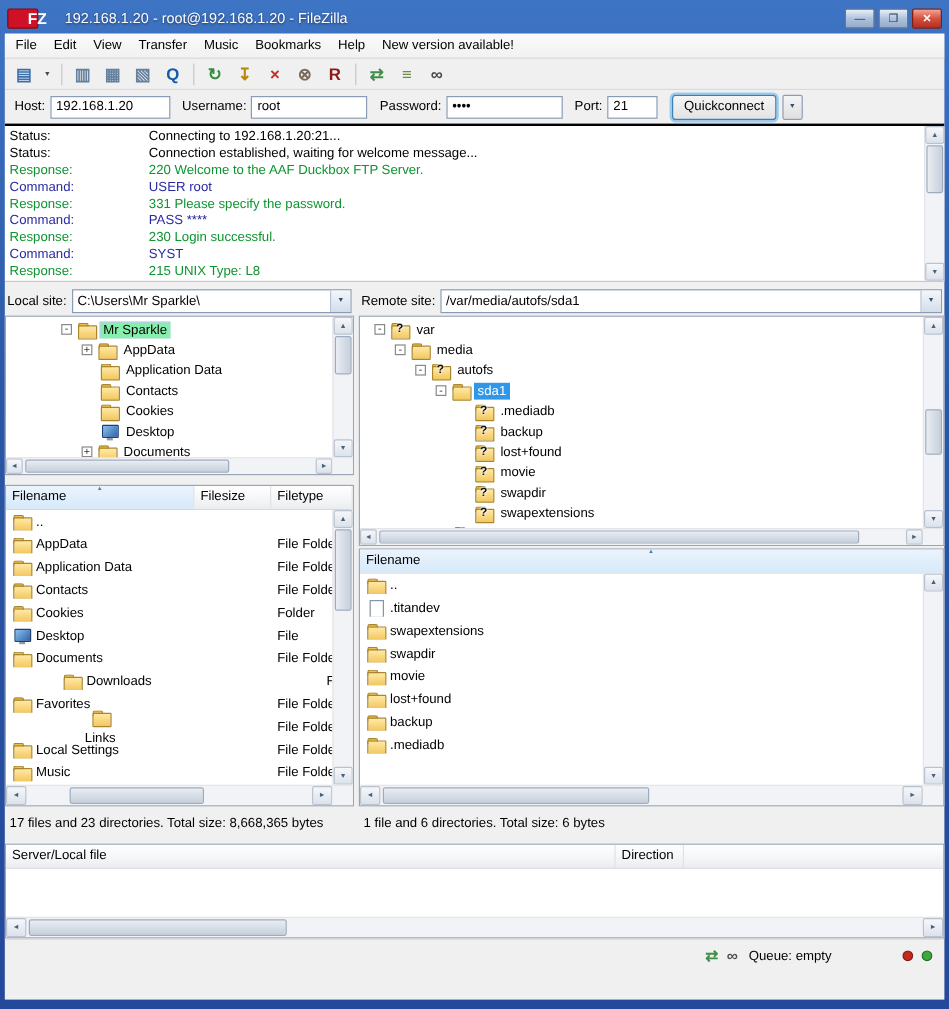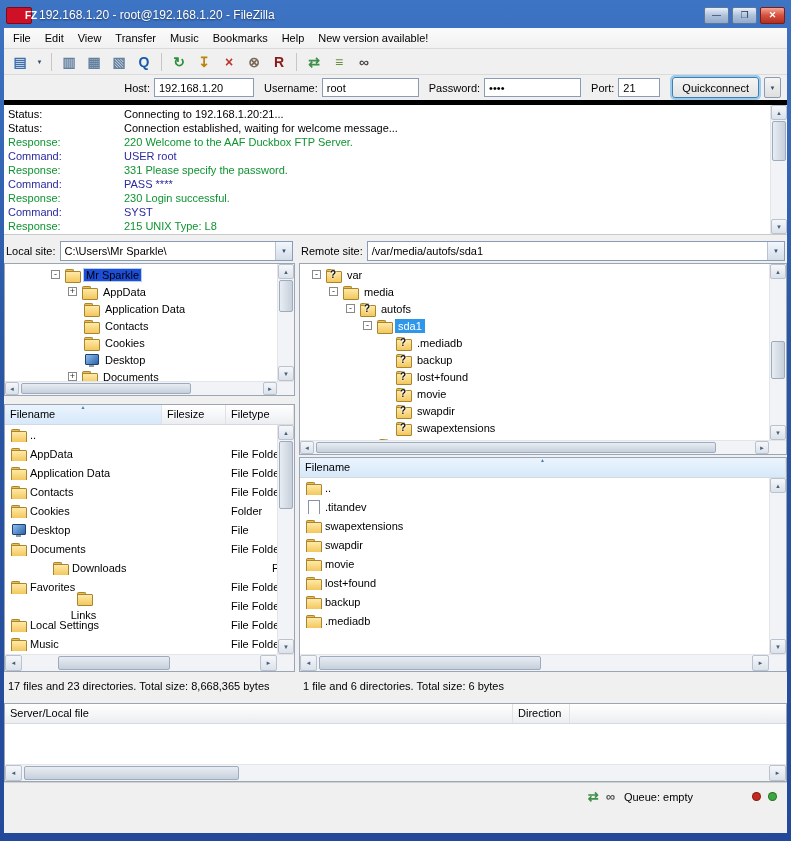--- a/index.html
+++ b/index.html
@@ -5,23 +5,23 @@
   * { box-sizing: border-box; margin: 0; padding: 0; }
   body { margin: 0; font-family: "Liberation Sans", sans-serif; font-size: 11px; color: #000; }
 
   .window { position: relative; width: 791px; height: 841px;
             background: linear-gradient(180deg,#3E74C4 0%,#2A57A4 40%,#24499A 100%); overflow: hidden; }
 
   
   .titlebar { position: absolute; top: 0; left: 0; right: 0; height: 28px;
               display: flex; align-items: center; padding: 2px 6px 0 6px; }
   .app-icon { width: 17px; height: 17px; background: #CE1126; color: #fff; font-weight: bold;
-              font-size: 10px; display: flex; align-items: center; justify-content: center;
+              font-size: 13px; display: flex; align-items: center; justify-content: center;
               border: 1px solid #7E0A17; border-radius: 2px; padding-left: 24px; }
-  .title-text { flex: 1; color: #fff; font-size: 12px; margin-left: 7px;
+  .title-text { flex: 1; color: #fff; font-size: 12px; margin-left: 22px;
                 text-shadow: 0 1px 2px rgba(0,0,0,.55); white-space: nowrap; overflow: hidden; }
   .win-btn { width: 25px; height: 17px; margin-left: 3px; display: flex; align-items: center;
              justify-content: center; font-size: 9px; border-radius: 2px; cursor: default; }
   .btn-min, .btn-max { background: linear-gradient(#E9F0F9,#AFC2DC 50%,#93AACC);
              border: 1px solid #5F7799; color: #1B2B45; }
   .btn-close { background: linear-gradient(#F2A696,#D6503C 50%,#B03022);
              border: 1px solid #7E1E12; color: #fff; font-weight: bold; }
 
   
   .client { position: absolute; top: 28px; left: 4px; right: 4px; bottom: 8px;
@@ -34,21 +34,21 @@
   .toolbar { height: 26px; display: flex; align-items: center; padding: 0 4px; gap: 1px;
              border-bottom: 1px solid #DADADA; }
   .tool-btn { width: 24px; height: 22px; display: flex; align-items: center; justify-content: center;
               border: 1px solid transparent; border-radius: 2px; }
   .tool-glyph { font-size: 14px; line-height: 1; font-weight: bold; }
   .tool-drop { width: 13px; height: 22px; display: flex; align-items: center; justify-content: center;
                font-size: 6px; color: #3A4A60; }
   .tool-sep { width: 1px; height: 18px; background: #C6C6C6; margin: 0 4px; }
 
   .quickbar { height: 30px; display: flex; align-items: center; padding: 0 6px;
-              border-bottom: 5px solid #000000; white-space: nowrap; justify-content: flex-end; }
+              border-bottom: 2px solid #000000; white-space: nowrap; }
   .qc-label { margin: 0 4px 0 10px; }
   .qc-label:first-child { margin-left: 2px; }
   .qc-input { height: 19px; border: 1px solid #8A9CB5; background: #fff; padding: 1px 4px;
               font: 11px "Liberation Sans", sans-serif; }
   .qc-btn { height: 21px; margin-left: 12px; padding: 2px 9px;
             background: linear-gradient(#F5F5F5,#E3E3E3); border: 1px solid #3C7FB1;
             border-radius: 3px; box-shadow: 0 0 0 2px #9CCBEE; font: 11px "Liberation Sans", sans-serif; }
   .qc-drop { width: 17px; height: 21px; margin-left: 5px; display: flex; align-items: center;
              justify-content: center; background: linear-gradient(#F5F5F5,#DFDFDF);
              border: 1px solid #8A9CB5; border-radius: 2px; font-size: 6px; color: #35506E; }
@@ -102,21 +102,21 @@
 
   .tree-panel { border: 1px solid #9AA6B4; background: #fff; display: flex;
                 flex-direction: column; overflow: hidden; flex: none; }
   .tree-body { flex: 1; display: flex; overflow: hidden; }
   .tree-rows { flex: 1; overflow: hidden; padding-top: 2px; }
   .tree-row { height: 17px; display: flex; align-items: center; white-space: nowrap; }
   .expander { width: 9px; height: 9px; flex: none; border: 1px solid #898989; background: #fff;
               font-size: 9px; line-height: 7px; text-align: center; color: #333; margin-right: 4px; }
   .tree-label { padding: 1px 3px; margin-left: 3px; }
   .sel-active   { background: #2F97EA; color: #fff; }
-  .sel-inactive { background: #1d4ed8; border: 1px solid #B6CFE9; padding: 0 2px; }
+  .sel-inactive { background: #86efac; border: 1px solid #B6CFE9; padding: 0 2px; }
 
   
   .ico { width: 16px; height: 14px; position: relative; flex: none; }
   .ico-folder { }
   .ico-folder::before { content: ""; position: absolute; top: 1px; left: 1px; width: 7px; height: 4px;
       background: #F0BE4E; border: 1px solid #A8862F; border-bottom: 0; border-radius: 2px 2px 0 0; }
   .ico-folder::after { content: ""; position: absolute; top: 3px; left: 1px; width: 14px; height: 10px;
       background: linear-gradient(#FFE9A6,#F3C75E); border: 1px solid #A8862F; border-radius: 1px; }
   .q-mark { }
   .q-mark .q { position: absolute; z-index: 2; top: 1px; left: 5px; font-size: 10px;

